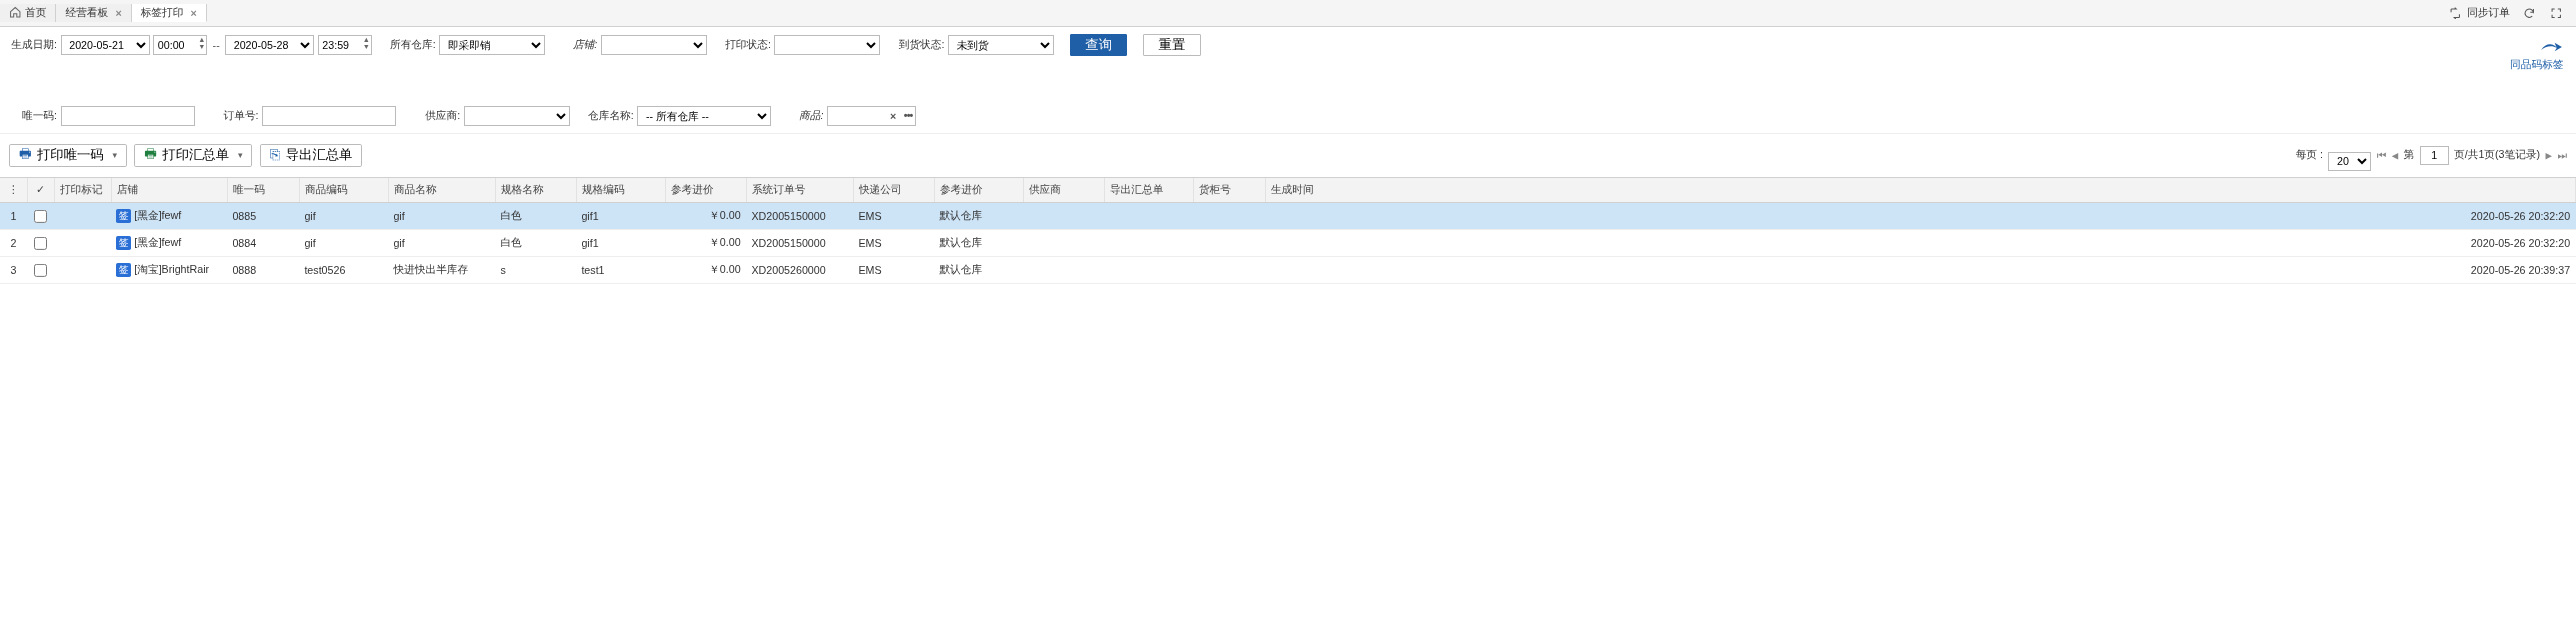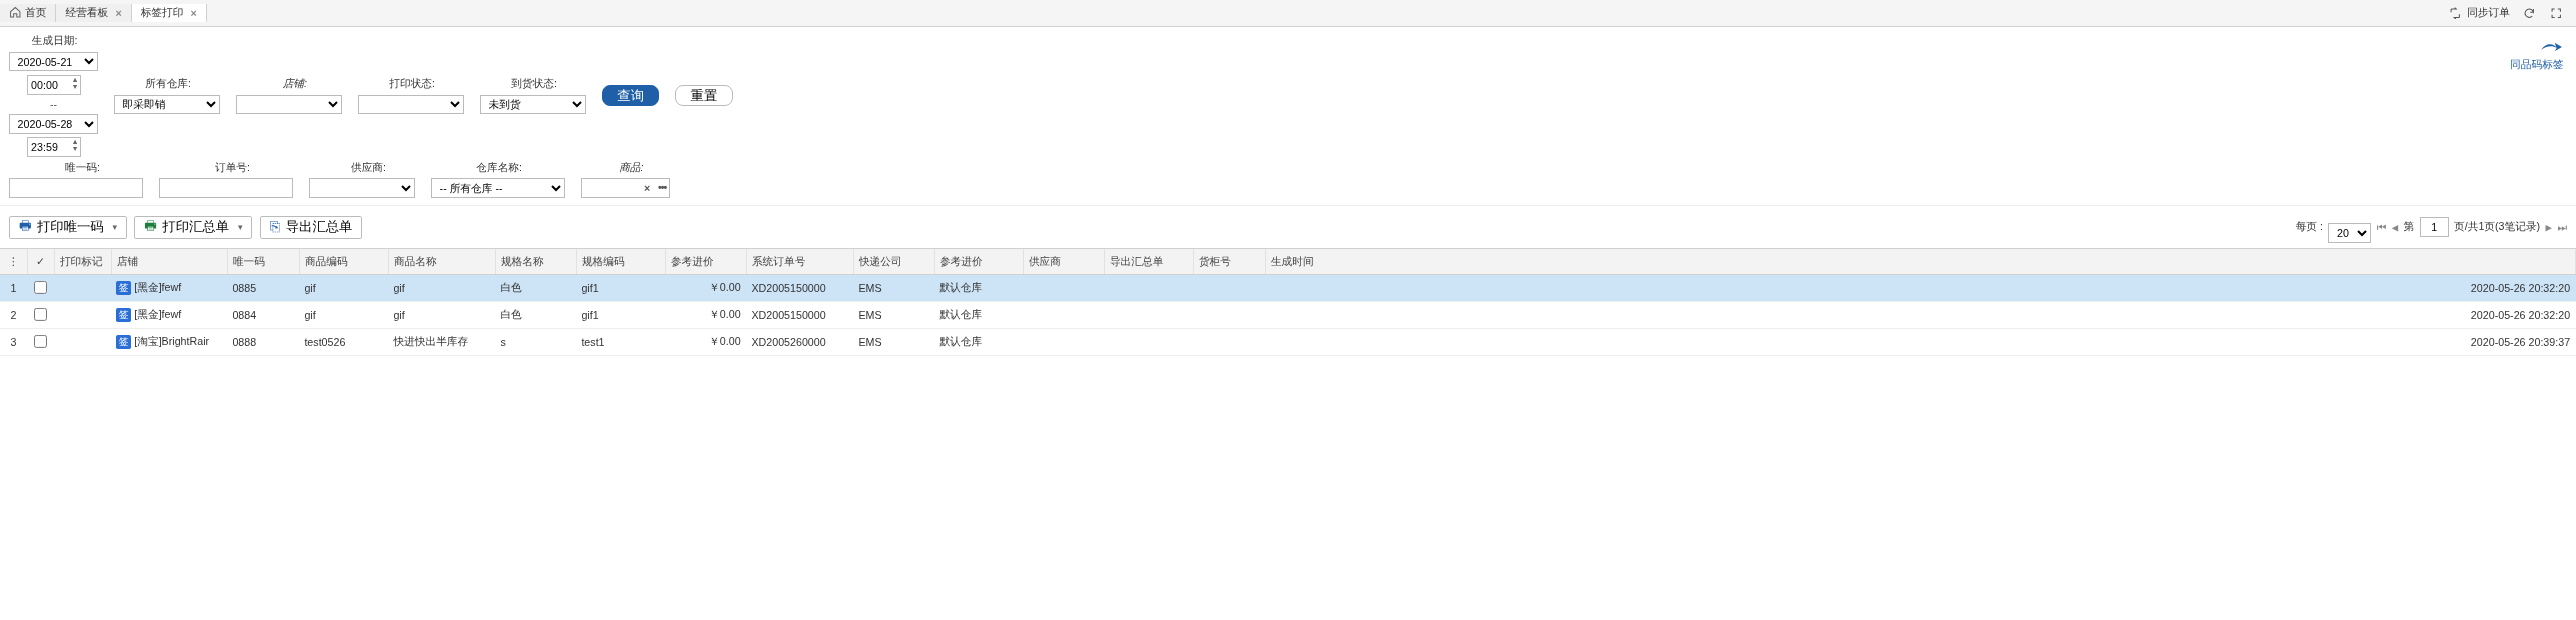--- a/index.html
+++ b/index.html
@@ -10,34 +10,34 @@
   .tab { display: flex; align-items: center; height: 18px; padding: 0 9px; border-right: 0.9px solid #d0d0d0; background: #f0f0f0; cursor: pointer; gap: 3.6px; }
   .tab.home svg { width: 12.5px; height: 12.5px; }
   .tab.active { background: #fff; border-bottom: 0.9px solid #fff; margin-bottom: -0.9px; }
   .tab-close { color: #888; font-weight: bold; margin-left: 3.6px; }
   .tabs-spacer { flex: 1; }
   .tabs-right { display: flex; align-items: center; gap: 12.5px; padding-right: 12.5px; }
   .tabs-right .icon { width: 14.3px; height: 14.3px; display: inline-flex; align-items: center; justify-content: center; }
 
   
   .filters { padding: 7.2px 9px 3.6px 9px; display: flex; flex-wrap: wrap; gap: 5.4px 16px; align-items: center; }
-  .filters-row2 { padding: 0 9px 7.2px 9px; display: flex; flex-wrap: wrap; gap: 5.4px 16px; align-items: center; }
-  .filter-slot { display: flex; align-items: center; gap: 3.6px; flex-direction: column; }
+  .filters-row2 { padding: 0 9px 7.2px 9px; display: flex; flex-wrap: wrap; gap: 5.4px 16px; align-items: center; margin-top: 47px; }
+  .filter-slot { display: flex; align-items: center; gap: 3.6px; }
   .filter-label { min-width: 48px; text-align: right; }
   .filter-label.narrow { min-width: 36px; font-style: italic; }
   select, input[type=text] { height: 19.7px; border: 0.9px solid #bbb; padding: 0 3.6px; font-size: 10.7px; background: #fff; }
   .sel-date { width: 89px; }
   .sel-time { width: 54px; }
   .sel-mid  { width: 106px; }
   .sel-wide { width: 134px; }
   .input-mid { width: 134px; }
   .input-wide { width: 89px; }
   .spinner { position: relative; display: inline-block; }
   .spinner .arrows { position: absolute; right: 1.8px; top: 0.9px; display: flex; flex-direction: column; font-size: 7.2px; line-height: 7.2px; color: #666; }
-  .btn { height: 21.5px; padding: 0 14.3px; border: 0.9px solid #bbb; background: #fff; cursor: pointer; border-radius: 8px; }
+  .btn { height: 21.5px; padding: 0 14.3px; border: 0.9px solid #bbb; background: #fff; cursor: pointer; border-radius: 1px; }
   .btn.primary { background: #1f5fa8; color: #fff; border-color: #1f5fa8; }
   .right-action { position: absolute; right: 12.5px; top: 38px; text-align: right; color: #1f5fa8; cursor: pointer; }
   .right-action svg { width: 25px; height: 18px; }
   .right-action .lbl { font-size: 10.7px; }
   .split-dash { margin: 0 1.8px; color: #555; }
   .clear-x { position: relative; }
   .clear-x .x   { position: absolute; right: 19.7px; top: 3.6px; color: #555; font-weight: bold; }
   .clear-x .dots{ position: absolute; right: 3.6px;  top: 2.7px; color: #555; font-weight: bold; letter-spacing: -0.9px; }
 
   

